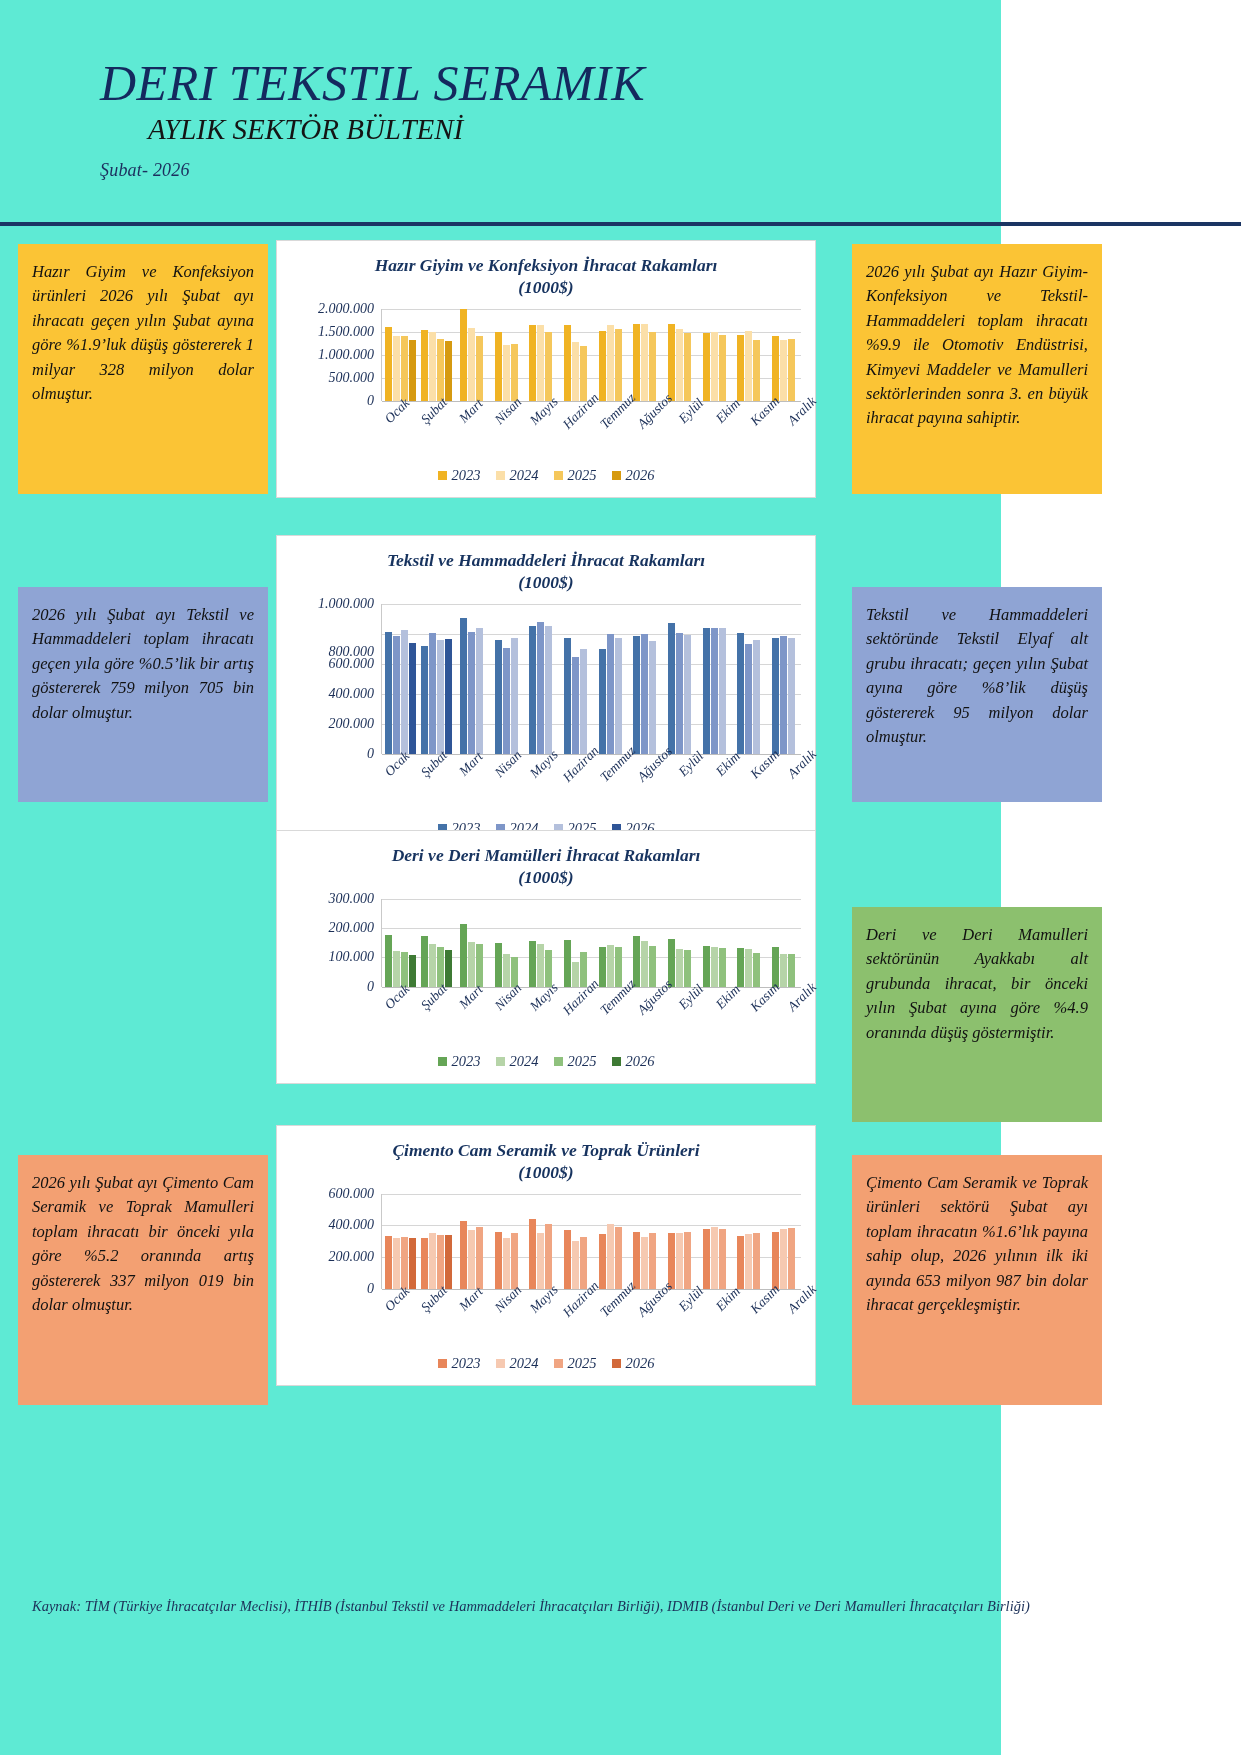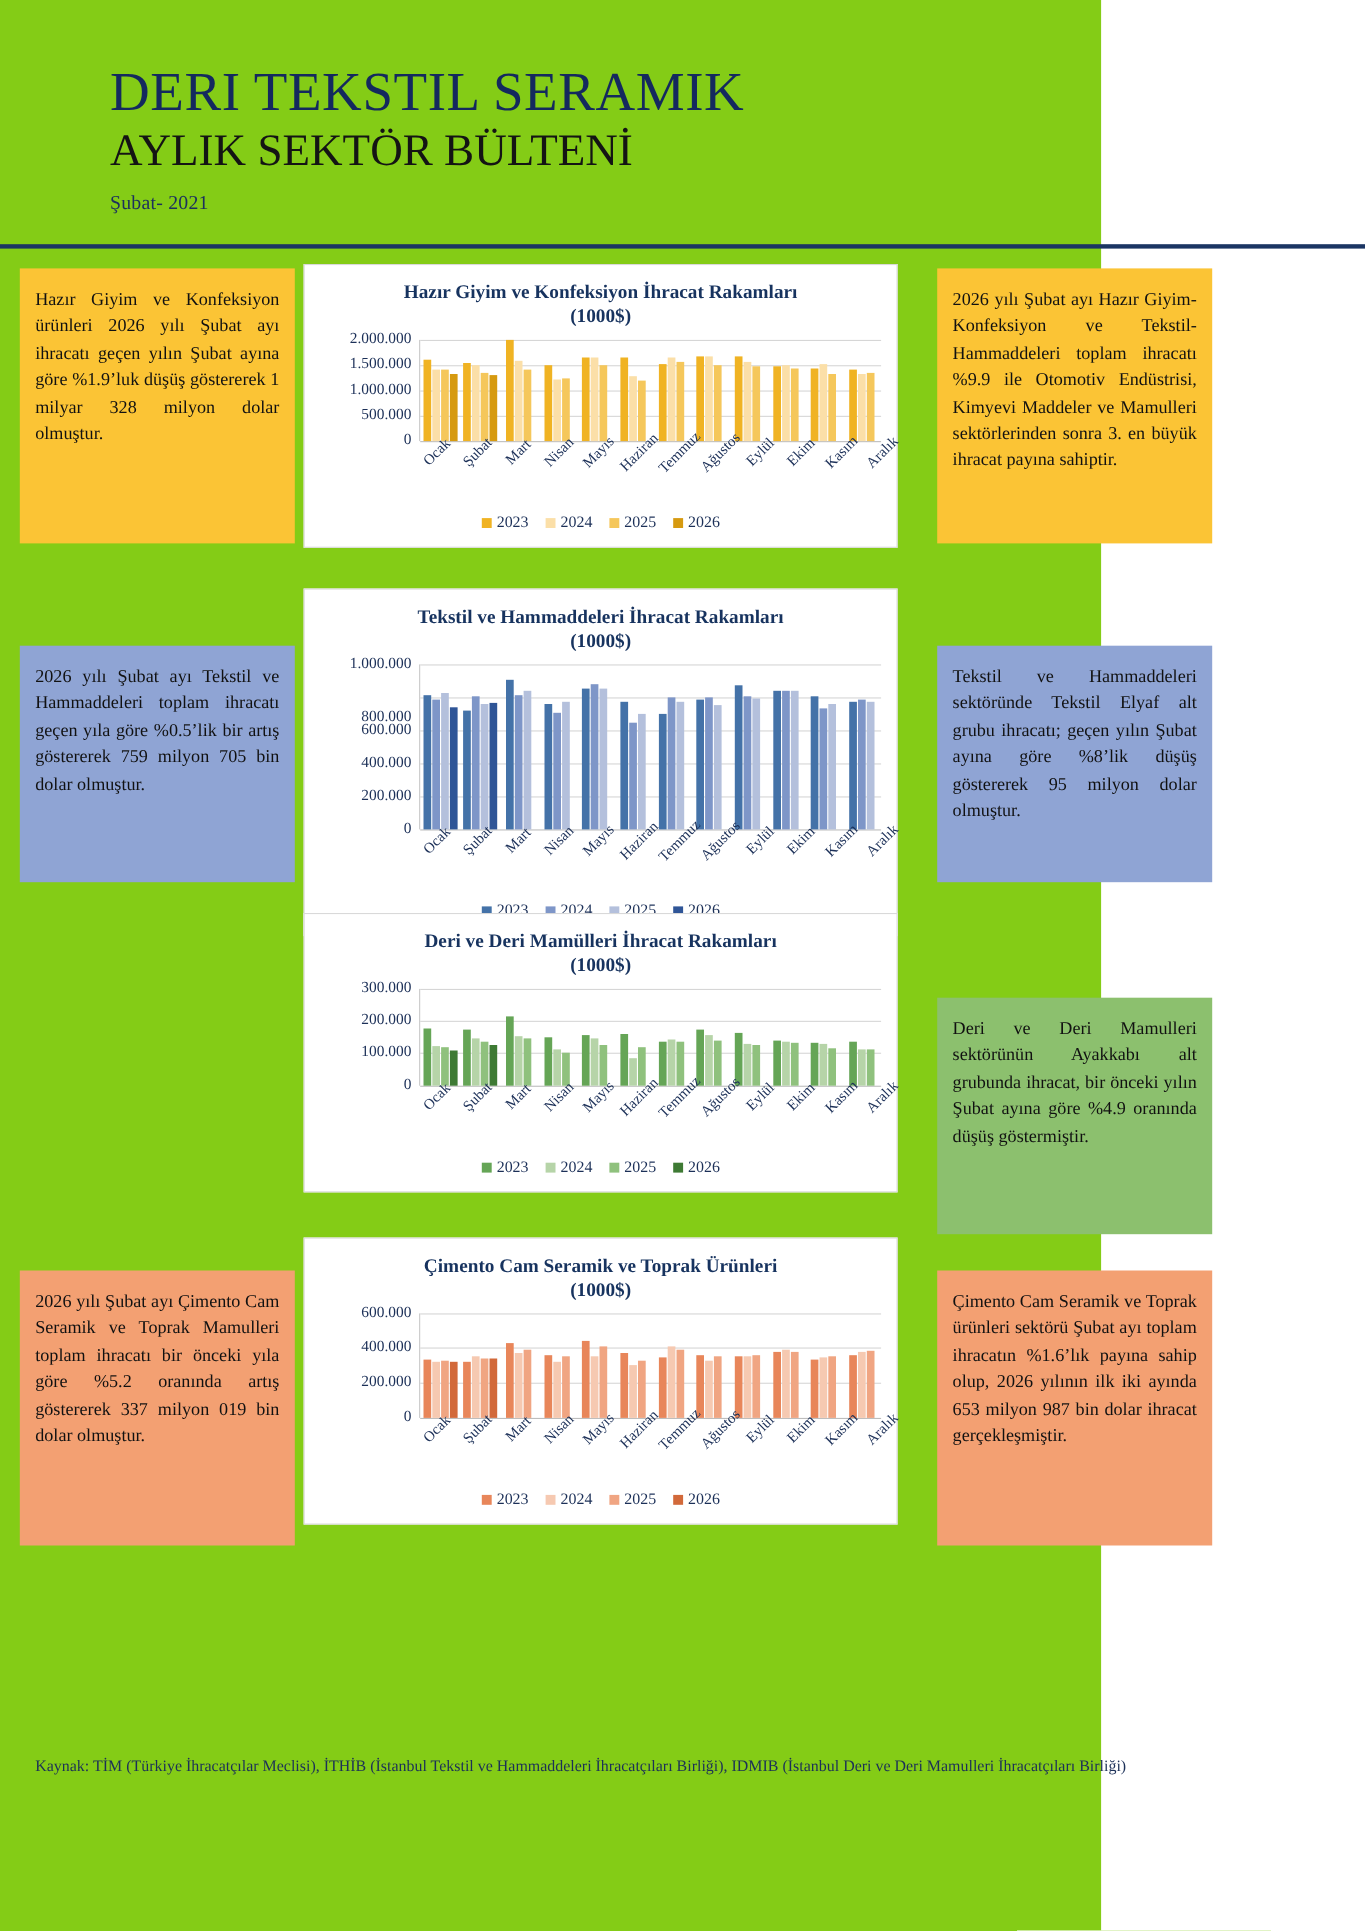--- a/index.html
+++ b/index.html
@@ -2,34 +2,34 @@
 <html lang="tr"><head>
 <meta charset="utf-8">
 <style>
   * { box-sizing: border-box; margin: 0; padding: 0; }
   html, body {
     width: 1241px; height: 1755px;
     background: #ffffff;
     font-family: "Liberation Serif", "DejaVu Serif", serif;
     overflow: hidden;
   }
-  .page { position: relative; width: 1001px; height: 1755px; background:#84cc16; }
+  .page { position: relative; width: 1001px; height: 1755px; background:#5eead4;font-style:italic; }
 
   
   .header { position: relative; padding: 52px 0 0 0; }
   .title-block { position:absolute; left:100px; top:58px; }
   .main-title {
     font-size: 50px; letter-spacing: 0.5px;
     color:#14295e; font-weight:400;
     font-family:"Liberation Serif", serif;
     line-height: 1.0;
   }
   .sub-title {
-    font-size: 41px; color:#141414; font-weight:400;
-    line-height: 1.18; margin-top:4px;
+    font-size: 29px; color:#141414; font-weight:400;
+    line-height: 1.18; margin-top:4px;margin-left:48px;
   }
   .date-line { font-size:18px; color:#1c2f5e; margin-top:14px; letter-spacing:0.2px; }
 
   .logo-wrap { position:absolute; right:140px; top:66px; text-align:center; width:130px; }
   .logo-mark { width:96px; height:66px; margin:0 auto; display:block; }
   .logo-text { margin-top:5px; color:#2b4a72; line-height:1.22; }
   .logo-text div { font-size:7.6px; letter-spacing:0.6px; font-family:"Liberation Sans", sans-serif; }
   .logo-text .l1 { font-weight:bold; }
 
   .rule { position:absolute; left:0; top:222px; width:1241px; height:4px; background:#1b3563; }
@@ -97,21 +97,21 @@
 </style>
 </head>
 <body>
 
 <div class="page">
 
   <div class="header">
     <div class="title-block">
       <div class="main-title">DERI TEKSTIL SERAMIK</div>
       <div class="sub-title">AYLIK SEKTÖR BÜLTENİ</div>
-      <div class="date-line">Şubat- 2021</div>
+      <div class="date-line">Şubat- 2026</div>
     </div>
 
     <div class="rule"></div>
   </div>
 
   <div class="content" id="content">
       <div class="row" style="height: 295px; position: absolute; top: 0px; left: 0px;">
         <div class="sidebox left" style="background: rgb(251, 196, 53); top: 12px; min-height: 250px;">Hazır Giyim ve Konfeksiyon ürünleri 2026 yılı Şubat ayı ihracatı geçen yılın Şubat ayına göre %1.9’luk düşüş göstererek 1 milyar 328 milyon dolar olmuştur.</div>
         <div class="sidebox right" style="background: rgb(251, 196, 53); top: 12px; min-height: 250px;">2026 yılı Şubat ayı Hazır Giyim-Konfeksiyon ve Tekstil-Hammaddeleri toplam ihracatı %9.9 ile Otomotiv Endüstrisi, Kimyevi Maddeler ve Mamulleri sektörlerinden sonra 3. en büyük ihracat payına sahiptir.</div>
         <div class="chartcard" style="top: 8px;">

